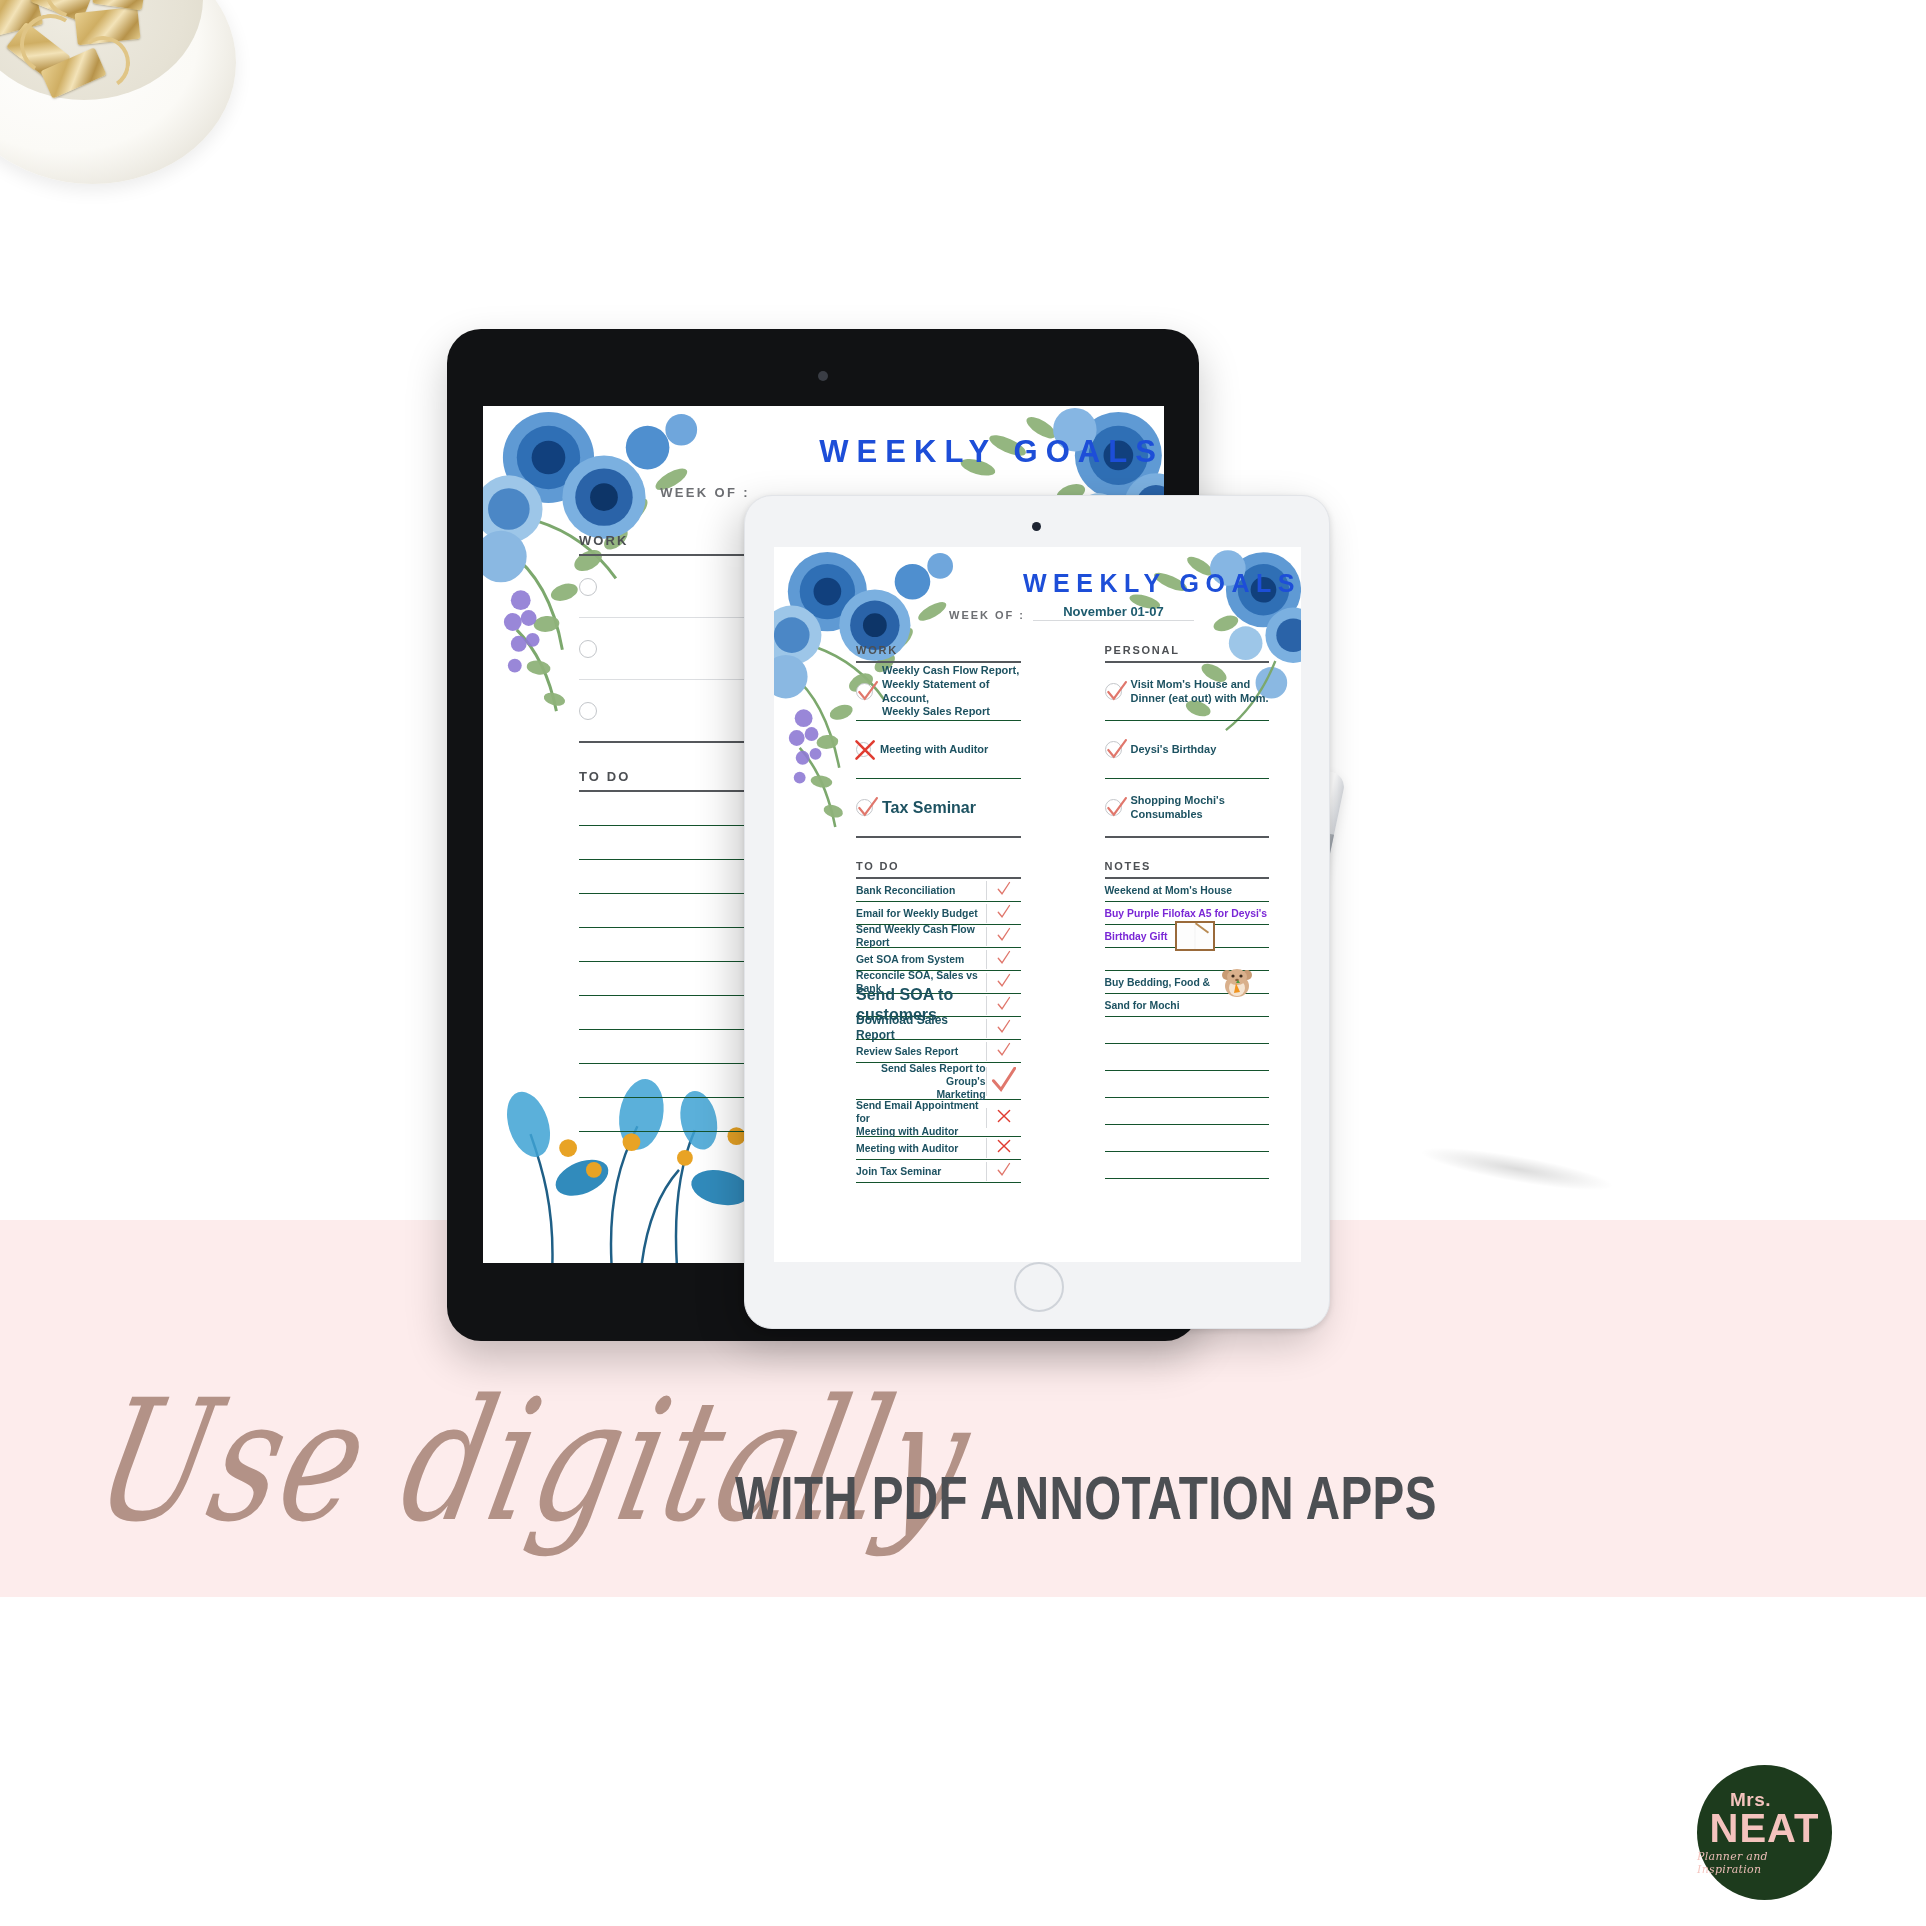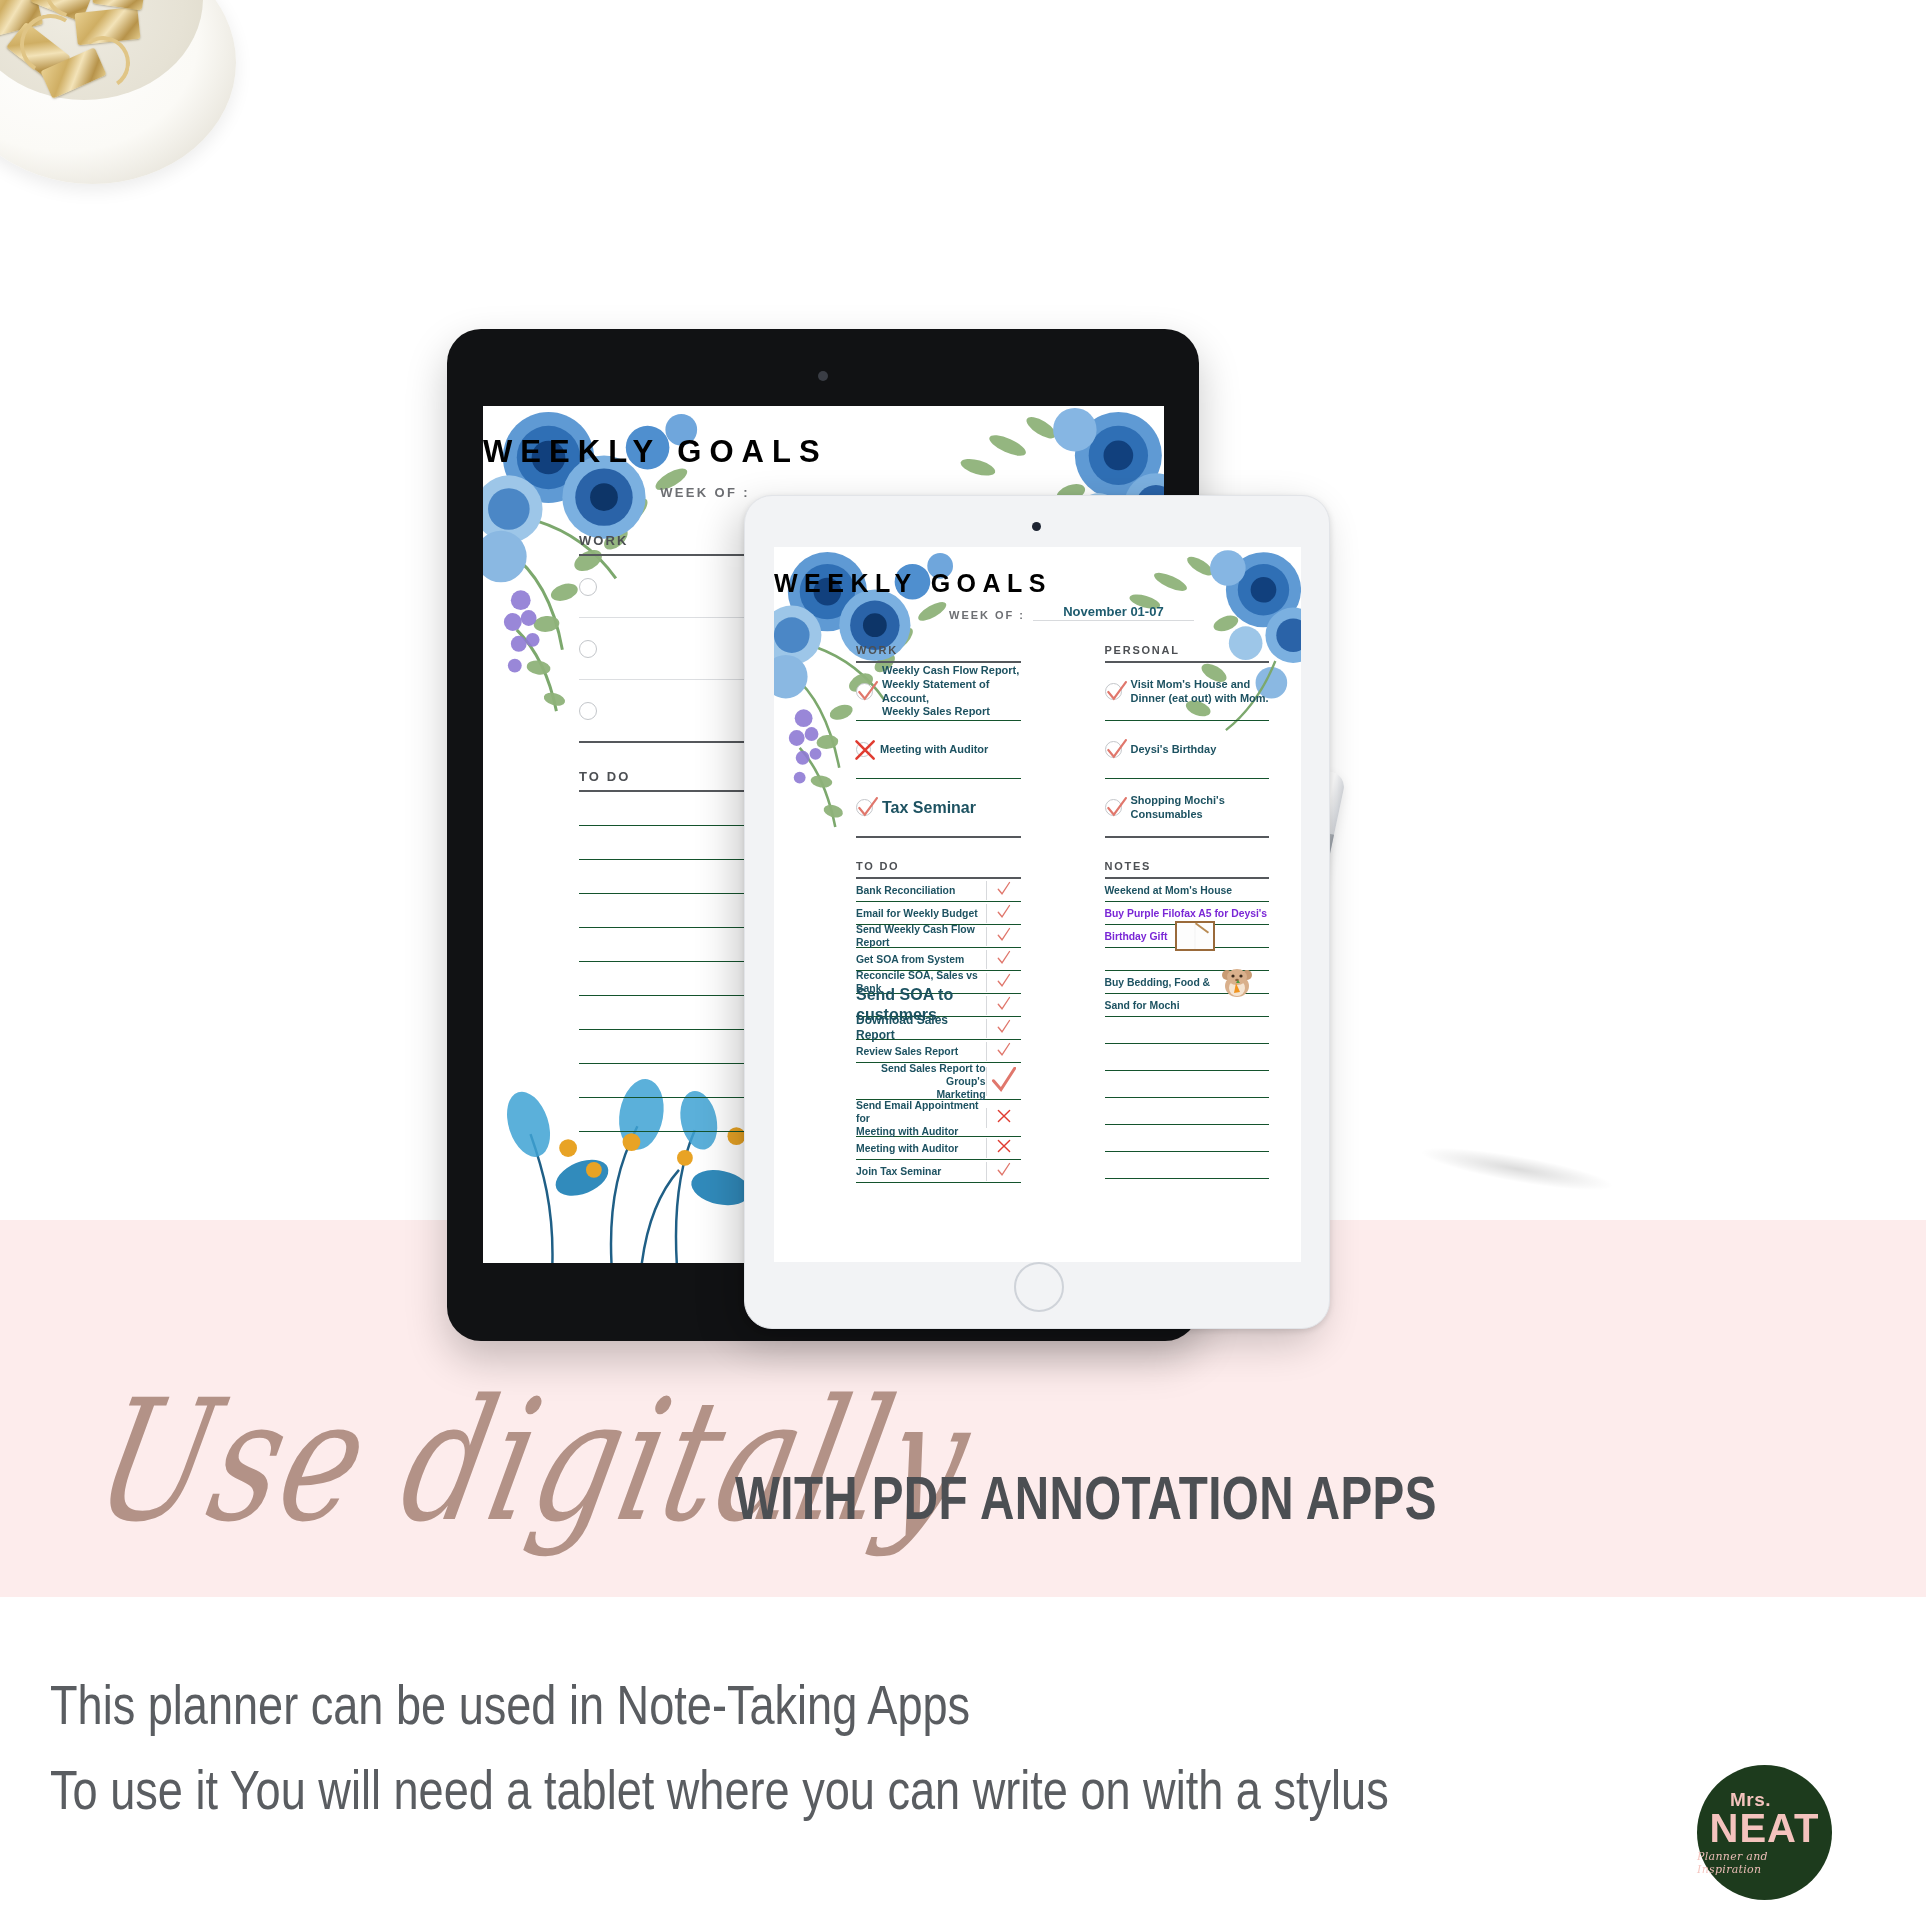--- a/index.html
+++ b/index.html
@@ -90,21 +90,21 @@
     position:absolute;left:1418px;top:1156px;width:198px;height:26px;
     background:radial-gradient(ellipse,rgba(0,0,0,.14),rgba(0,0,0,0) 70%);
     transform:rotate(10deg);
   }
 
   
   .page{position:relative;width:100%;height:100%;background:#fff;}
   .floral{position:absolute;pointer-events:none;}
 
   .p-title{
-    text-align:left;font-weight:700;letter-spacing:.26em;color:#000000;
+    text-align:right;font-weight:700;letter-spacing:.26em;color:#1d4ed8;
   }
   .p-weekof{
     display:flex;align-items:flex-end;justify-content:center;gap:8px;
   }
   .p-weekof .lbl{letter-spacing:.18em;color:#6d6f73;font-weight:700;}
   .p-weekof .val{
     color:#1d5b6e;font-weight:700;border-bottom:1px solid #d8dadd;
     padding:0 6px 1px 6px;
   }
 
@@ -658,24 +658,20 @@
           </div>
         </div>
 
       </div>
     </div>
   </div>
 
   <div class="script">Use digitally</div>
   <div class="with-pdf">WITH PDF ANNOTATION APPS</div>
 
-  <div class="tagline">
-    <div>This planner can be used in Note-Taking Apps</div>
-    <div>To use it You will need a tablet where you can write on with a stylus</div>
-  </div>
 
   <div class="logo">
     <div class="mrs">Mrs.</div>
     <div class="neat">NEAT</div>
     <div class="tag">Planner and Inspiration</div>
   </div>
 
 </div>
 
 

